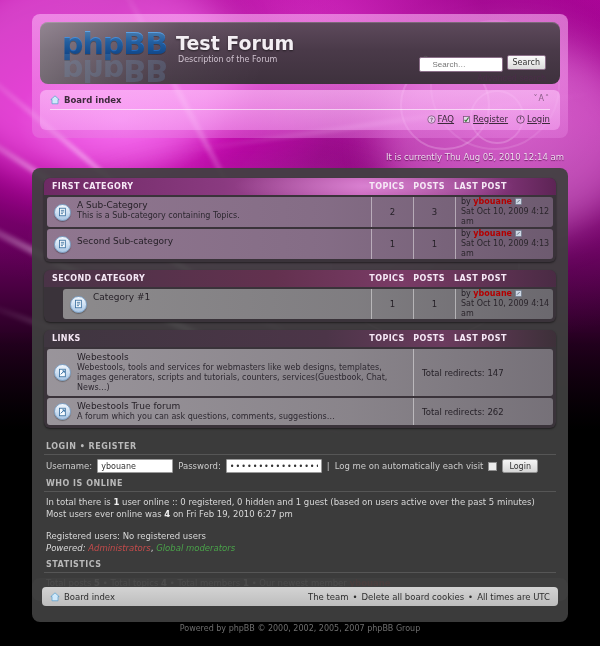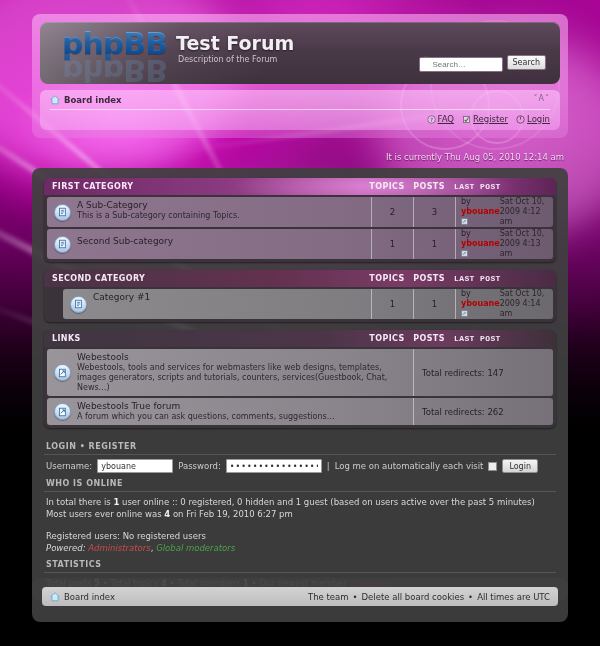--- a/index.html
+++ b/index.html
@@ -196,21 +196,21 @@
   .cat-head.dim {
     background: linear-gradient(90deg, #4a3347 0%, #63314f 45%, #7a3b66 70%, #4a2b44 100%);
   }
   .cat-head.plain {
     background: linear-gradient(90deg, #3f3640 0%, #4c3548 55%, #6b3b5e 78%, #3d3039 100%);
   }
   .cat-title { flex: 1; }
   .col-h {
     width: 42px; text-align: center; flex: none;
   }
-  .col-h.lastpost { width: 98px; text-align: left; padding-left: 4px; font-family: Liberation Mono, monospace; }
+  .col-h.lastpost { width: 98px; text-align: left; padding-left: 4px; }
 
   .row {
     display: flex; align-items: stretch;
     min-height: 26px;
     margin: 2px 3px 0 3px;
     border-radius: 3px;
     background: linear-gradient(90deg, rgba(196,160,196,0.62) 0%, rgba(186,150,188,0.58) 55%, rgba(160,130,165,0.5) 100%);
   }
   .row.grey {
     background: linear-gradient(90deg, rgba(172,172,172,0.72) 0%, rgba(160,160,162,0.68) 60%, rgba(140,140,145,0.6) 100%);
@@ -237,21 +237,21 @@
   .fdesc { font-size: 8px; color: #2d2830; line-height: 10px; }
 
   .fcount {
     flex: none; width: 42px;
     display: flex; align-items: center; justify-content: center;
     font-size: 8.5px; color: #241f26;
     border-left: 1px solid rgba(255,255,255,0.45);
   }
   .flast {
     flex: none; width: 98px;
-    display: flex; flex-direction: row; justify-content: center;
+    display: flex; flex-direction: column; justify-content: center;
     padding-left: 5px;
     font-size: 8px; color: #241f26; line-height: 10px;
     border-left: 1px solid rgba(255,255,255,0.45);
   }
   .flast .by b { color: #b40000; }
   .flast .dt { color: #2b262c; }
   .fredirect {
     flex: none; width: 140px;
     display: flex; align-items: center;
     padding-left: 8px;
@@ -618,13 +618,14 @@
       <div class="footer-right">
         <a href="#">The team</a>
         <span>•</span>
         <a href="#">Delete all board cookies</a>
         <span>•</span>
         <span>All times are UTC</span>
       </div>
     </div>
   </div>
 
+  <div class="copyright">Powered by phpBB © 2000, 2002, 2005, 2007 phpBB Group</div>
 </div>
 
 </body></html>

